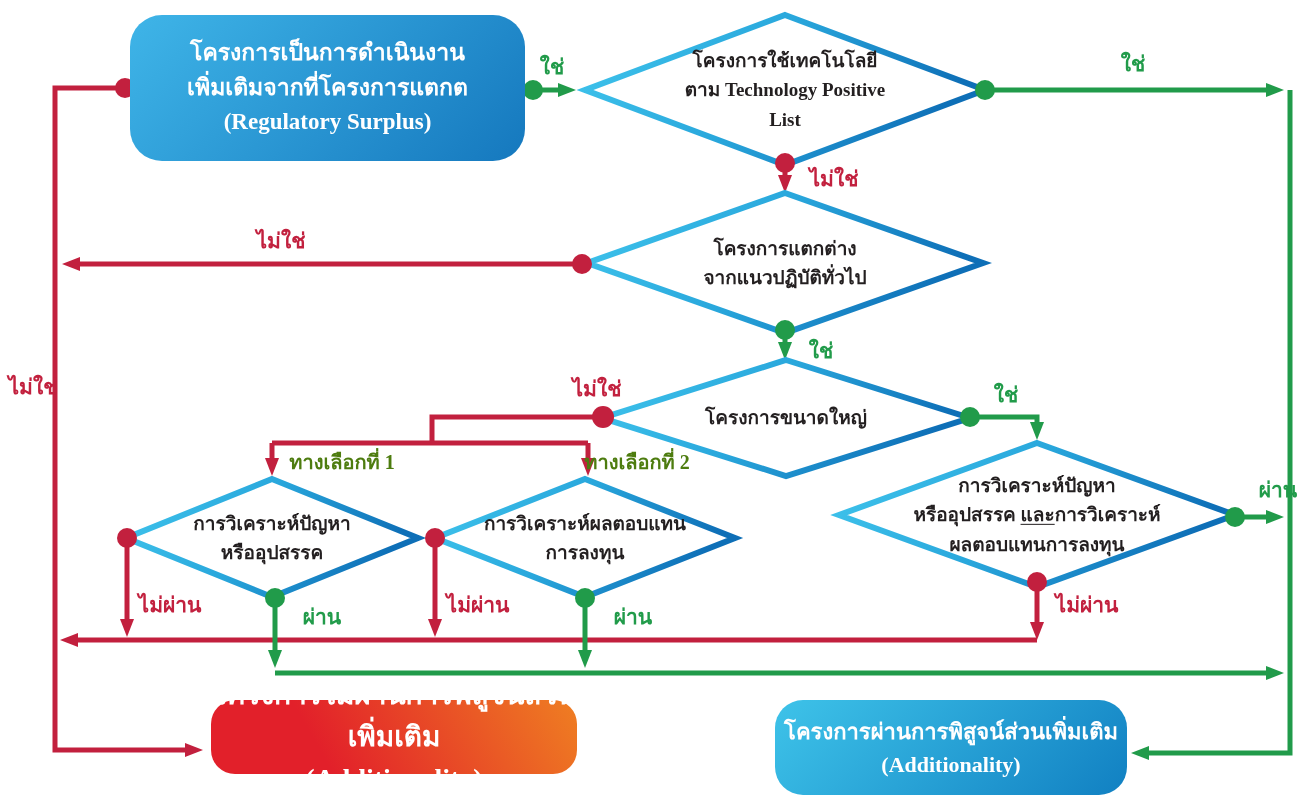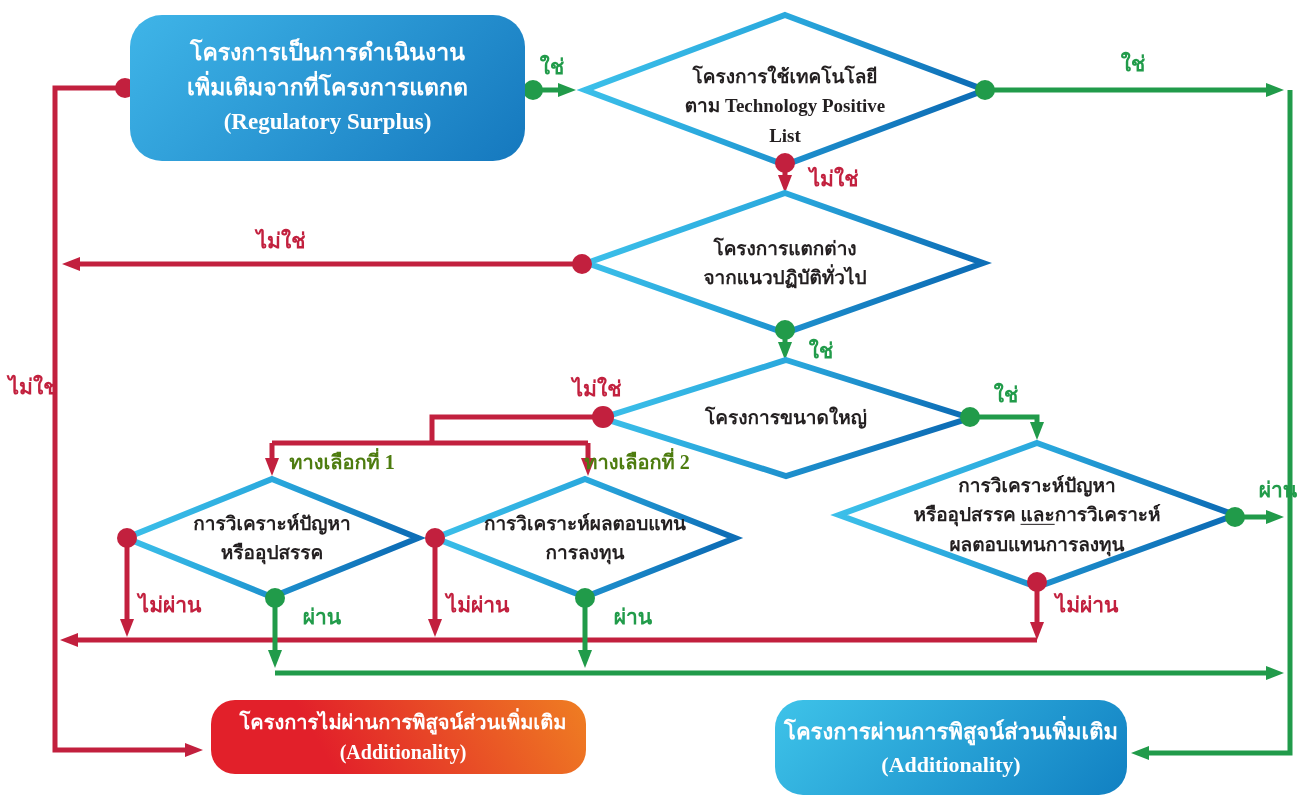--- a/index.html
+++ b/index.html
@@ -8,22 +8,22 @@
     font-family:Liberation Serif, serif;
   }
   .stage svg{position:absolute;left:0;top:0;}
   .node{
     position:absolute;display:flex;flex-direction:column;align-items:center;justify-content:center;
     text-align:center;color:#ffffff;font-weight:bold;
   }
   .terminal{border-radius:32px;font-size:23px;line-height:1.5;}
   .start-box{left:130px;top:15px;width:395px;height:146px;
     background:linear-gradient(135deg,#3fb5e8 0%,#1578be 100%);}
-  .fail-box{left:211px;top:700px;width:366px;height:74px;font-size:20px;
-    background:linear-gradient(60deg,#e2202a 30%,#ef7e22 100%);border-radius:24px;padding-left:9px;}
+  .fail-box{left:211px;top:700px;width:366px;height:74px;font-size:28px;
+    background:linear-gradient(60deg,#e2202a 30%,#ef7e22 100%);border-radius:24px;}
   .pass-box{left:775px;top:700px;width:352px;height:95px;font-size:22px;
     background:linear-gradient(135deg,#3ec3e9 0%,#1180c2 100%);border-radius:28px;}
   .dtext{
     position:absolute;transform:translate(-50%,-50%);text-align:center;
     color:#231f20;font-weight:600;font-size:19px;line-height:1.55;white-space:nowrap;
   }
   .lbl{
     position:absolute;transform:translate(-50%,-50%);font-weight:bold;font-size:21px;white-space:nowrap;
   }
   .lbl-yes{color:#219b4a;}
@@ -115,21 +115,21 @@
   <div class="node terminal fail-box">
     <div>โครงการไม่ผ่านการพิสูจน์ส่วนเพิ่มเติม</div>
     <div>(Additionality)</div>
   </div>
 
   <div class="node terminal pass-box">
     <div>โครงการผ่านการพิสูจน์ส่วนเพิ่มเติม</div>
     <div>(Additionality)</div>
   </div>
 
-  <div class="dtext" style="left:785px;top:106px;text-align:center;">
+  <div class="dtext" style="left:785px;top:90px;text-align:center;">
     <div>โครงการใช้เทคโนโลยี</div>
     <div>ตาม Technology Positive</div>
     <div>List</div>
   </div>
 
   <div class="dtext" style="left:785px;top:263px;">
     <div>โครงการแตกต่าง</div>
     <div>จากแนวปฏิบัติทั่วไป</div>
   </div>
 

